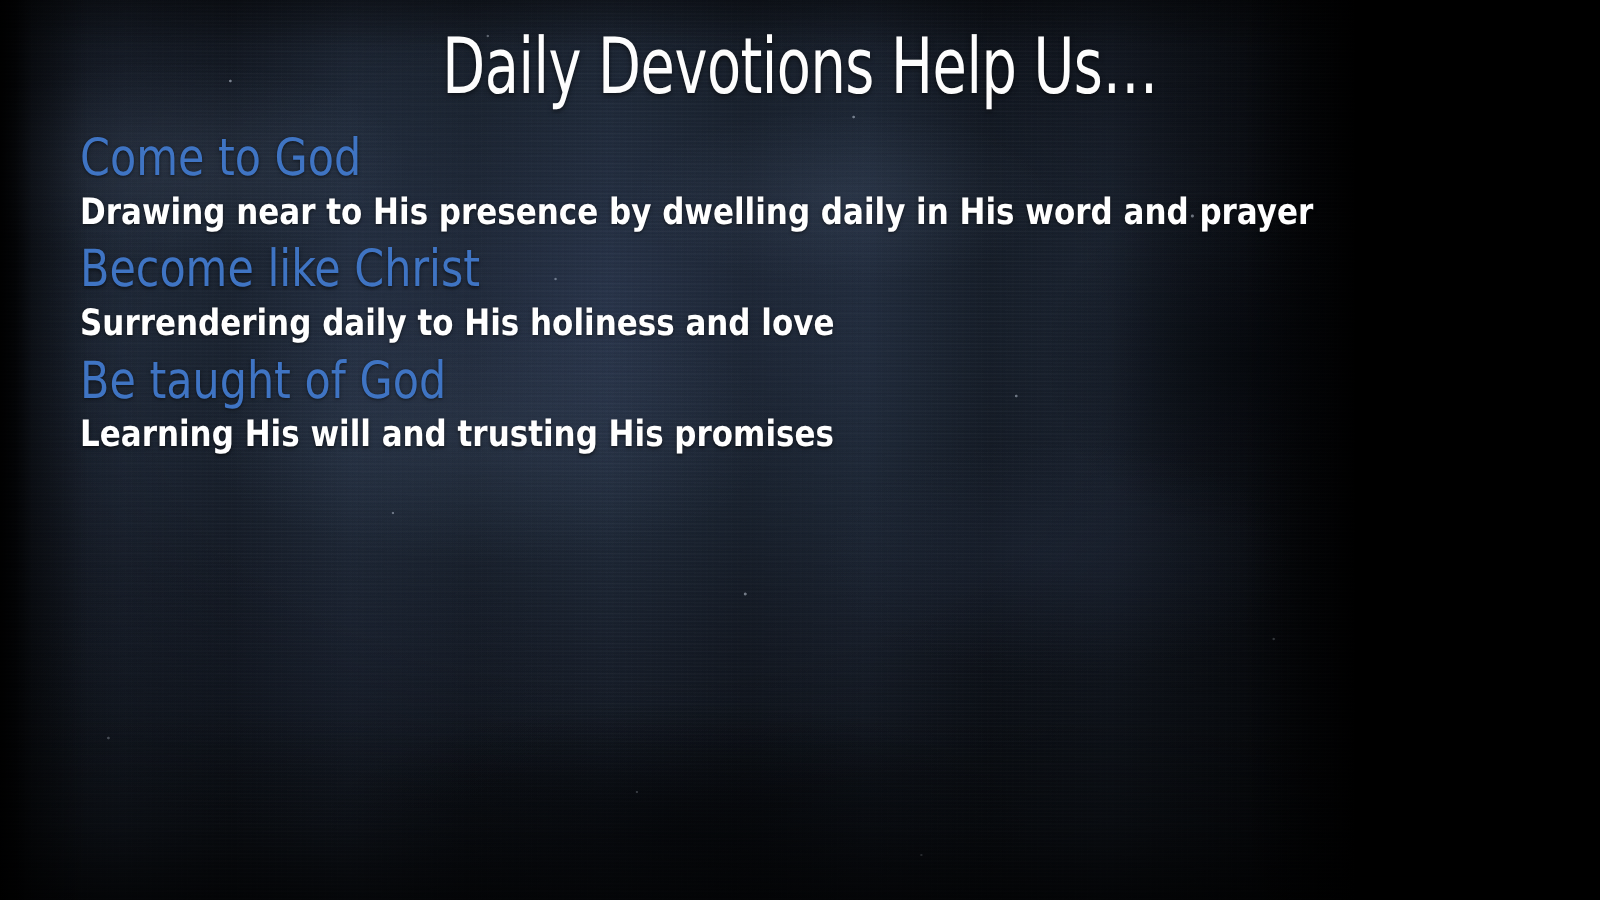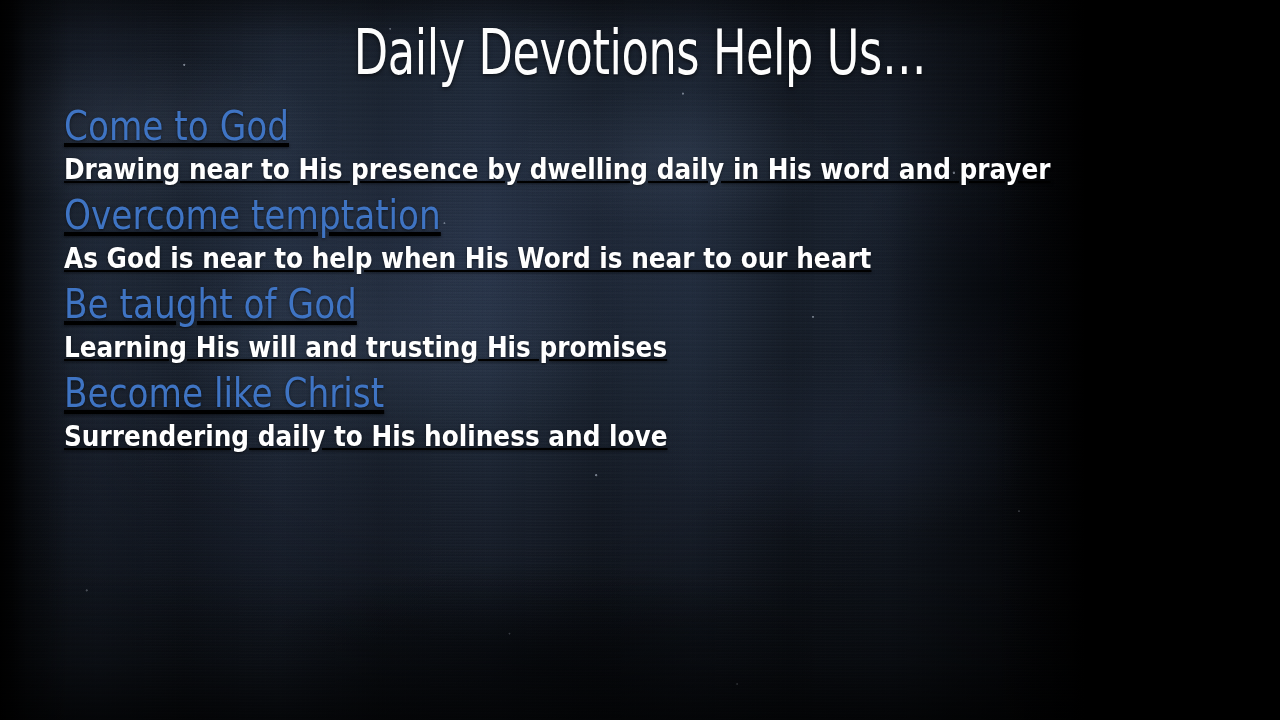--- a/index.html
+++ b/index.html
@@ -142,21 +142,20 @@
   }
 
   #points {
     position: absolute;
     top: 104px;
     left: 64px;
     width: 1180px;
   }
   .point {
     height: 89px;
-    text-decoration: underline;
   }
   .point-heading {
     color: #3f74c3;
     font-family: "DejaVu Sans Condensed", "Liberation Sans Narrow", "Liberation Sans", sans-serif;
     font-size: 41px;
     font-weight: 400;
     line-height: 44px;
     letter-spacing: 0px;
     white-space: nowrap;
     transform: scaleX(0.93);
@@ -195,31 +194,27 @@
     <div id="slide-title">Daily Devotions Help Us…</div>
 
     <div id="points">
 
       <div class="point">
         <div class="point-heading">Come to God</div>
         <div class="point-sub">Drawing near to His presence by dwelling daily in His word and prayer</div>
       </div>
 
 
+
+
       <div class="point">
-        <div class="point-heading">Overcome temptation</div>
-        <div class="point-sub">As God is near to help when His Word is near to our heart</div>
+        <div class="point-heading">Become like Christ</div>
+        <div class="point-sub">Surrendering daily to His holiness and love</div>
       </div>
-
 
       <div class="point">
         <div class="point-heading">Be taught of God</div>
         <div class="point-sub">Learning His will and trusting His promises</div>
       </div>
 
-      <div class="point">
-        <div class="point-heading">Become like Christ</div>
-        <div class="point-sub">Surrendering daily to His holiness and love</div>
-      </div>
-
     </div>
   </div>
 </div>
 
 </body></html>

